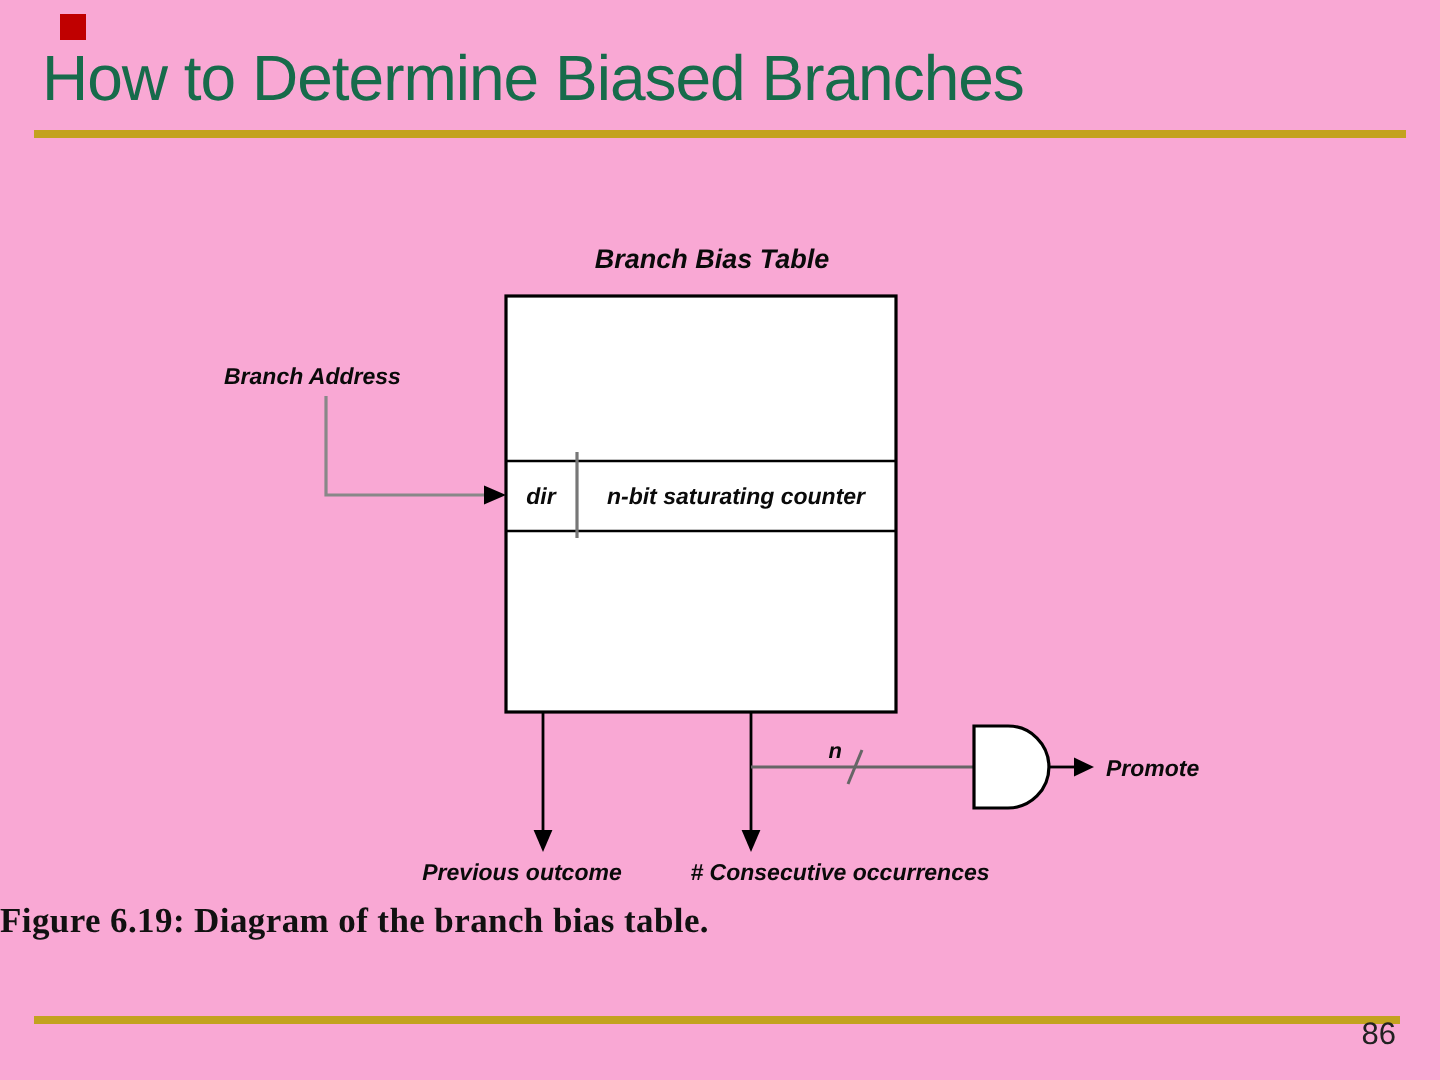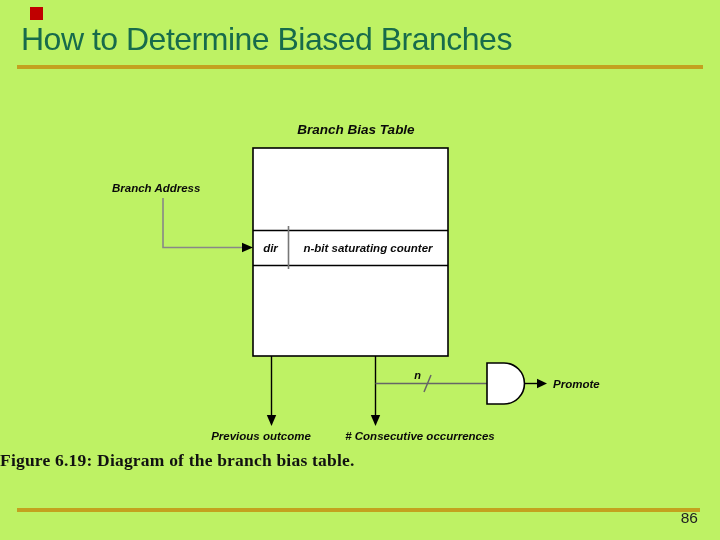--- a/index.html
+++ b/index.html
@@ -1,19 +1,19 @@
 <!DOCTYPE html>
 <html><head>
 <meta charset="utf-8">
 <style>
   html,body{margin:0;padding:0;background:#888;}
   .slide{
     position:relative;
     width:720px;height:540px;
-    background:#bef264;
+    background:#f9a8d4;
     overflow:hidden;
     font-family:"Liberation Sans",sans-serif;
   }
   .bullet-red{
     position:absolute;left:30px;top:7px;width:13px;height:13px;
     background:#c00000;
   }
   .slide-title{
     position:absolute;left:21px;top:21px;
     font-size:32px;line-height:36px;font-weight:400;

